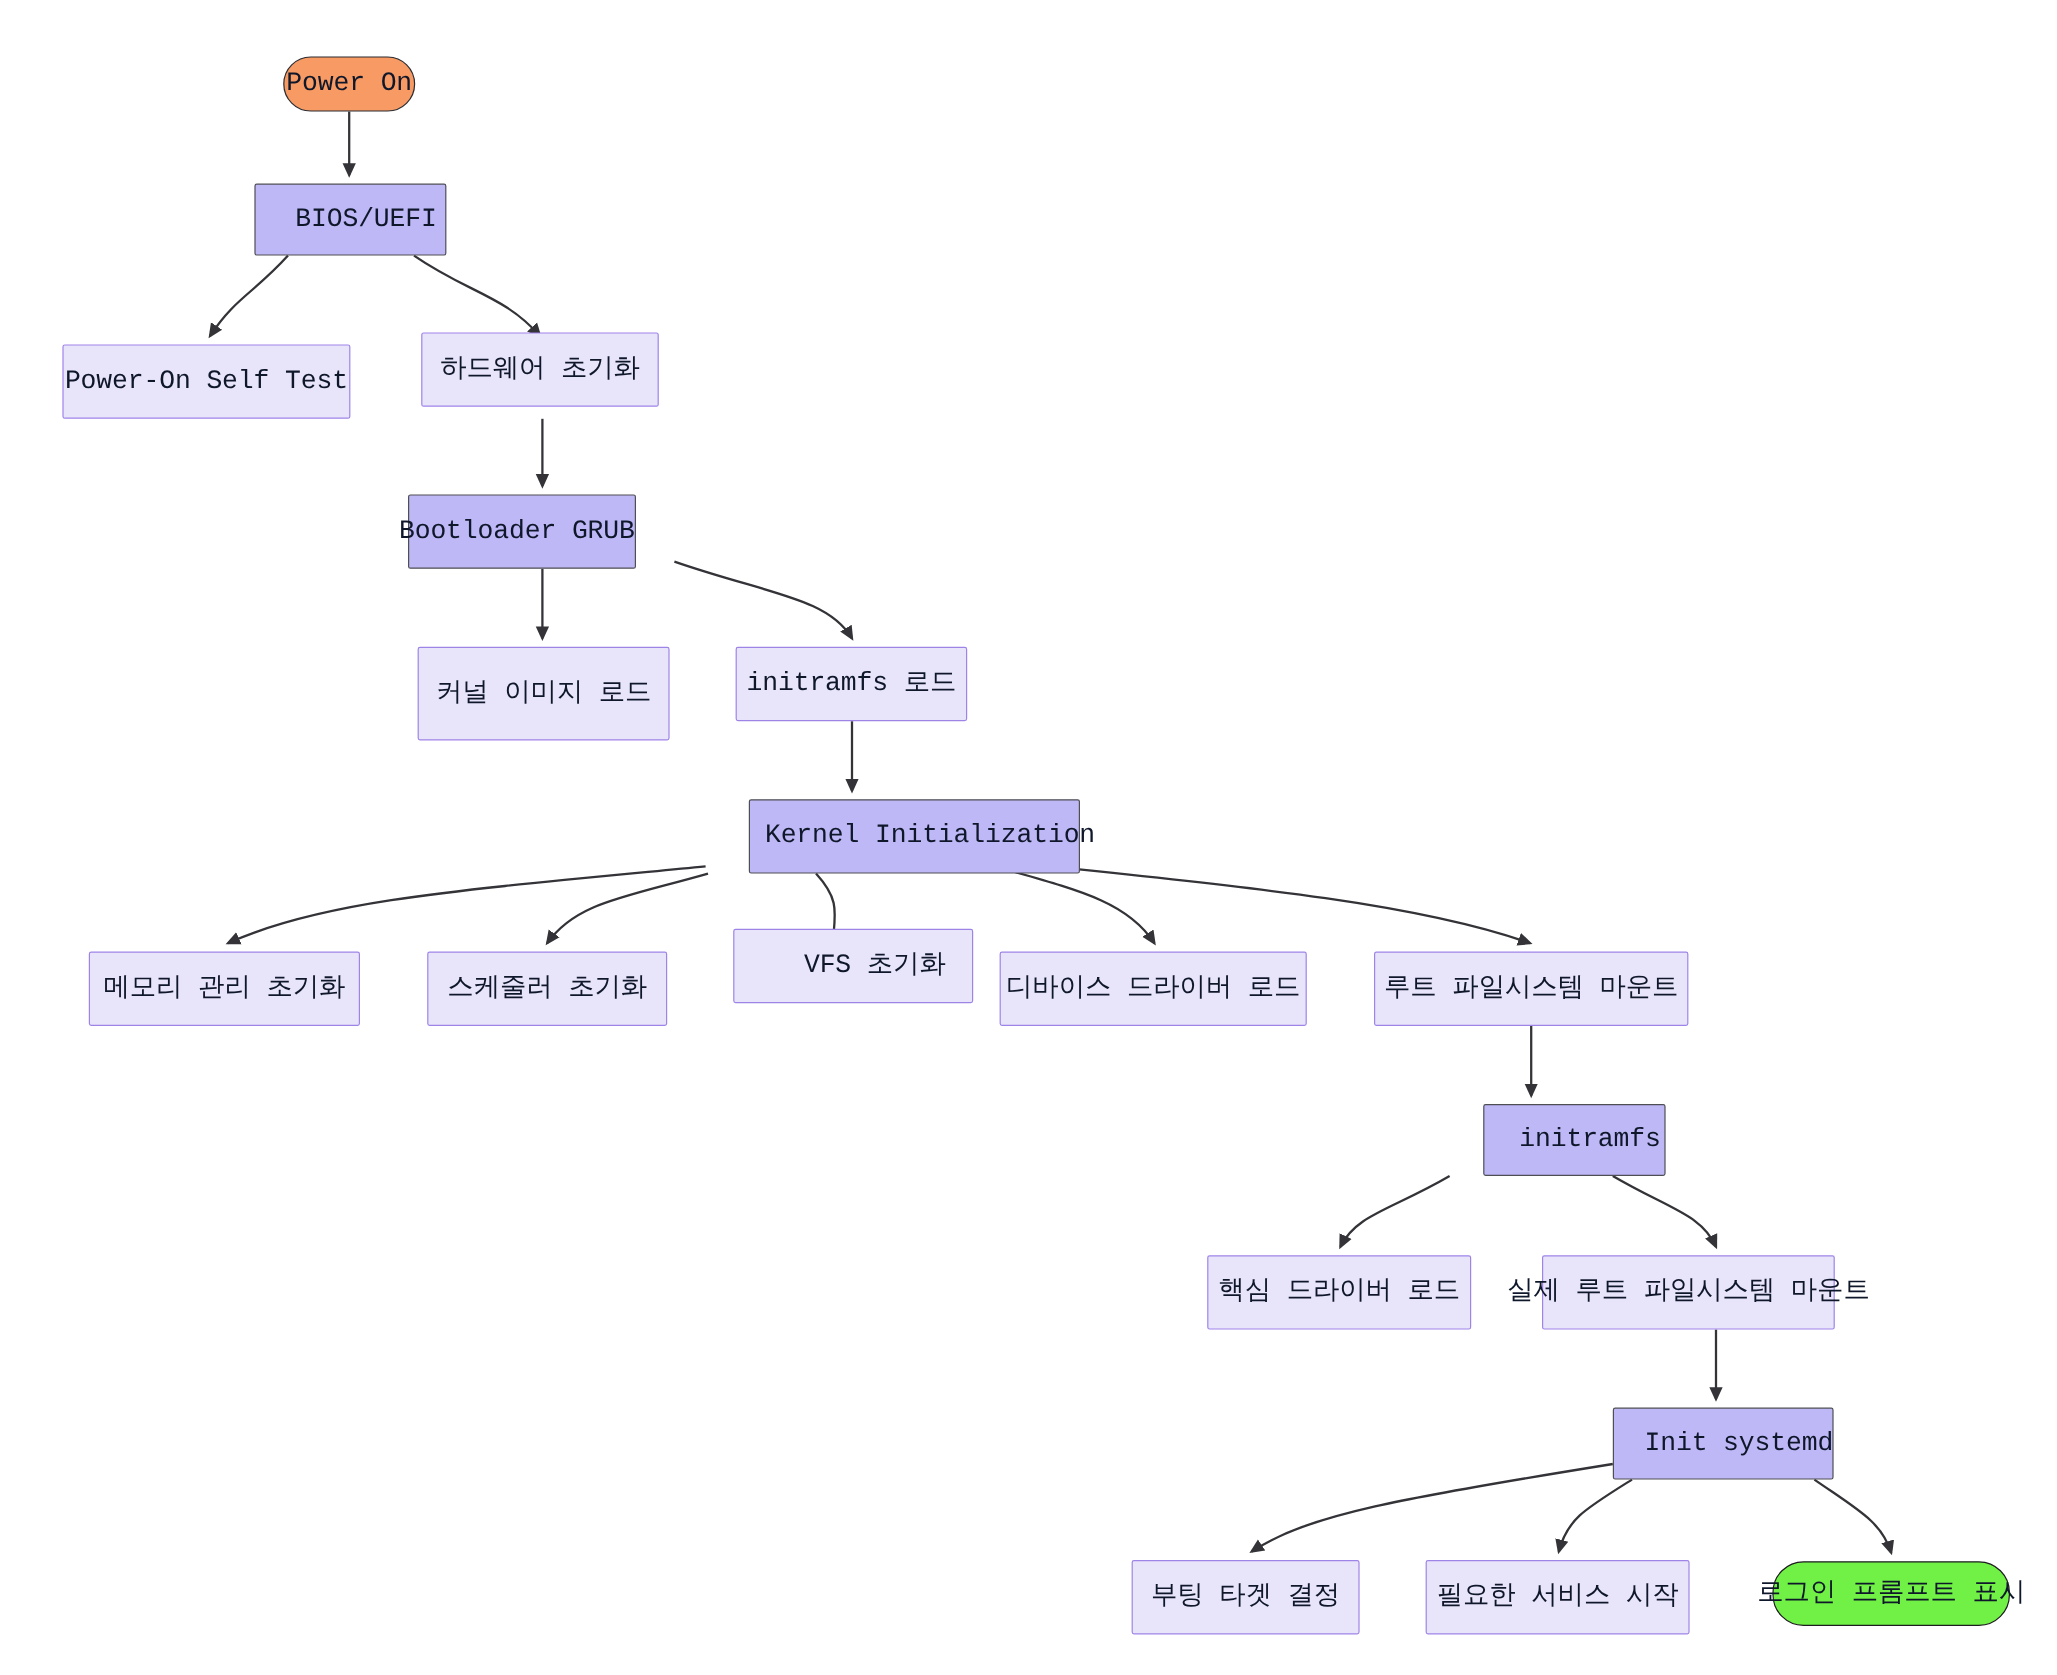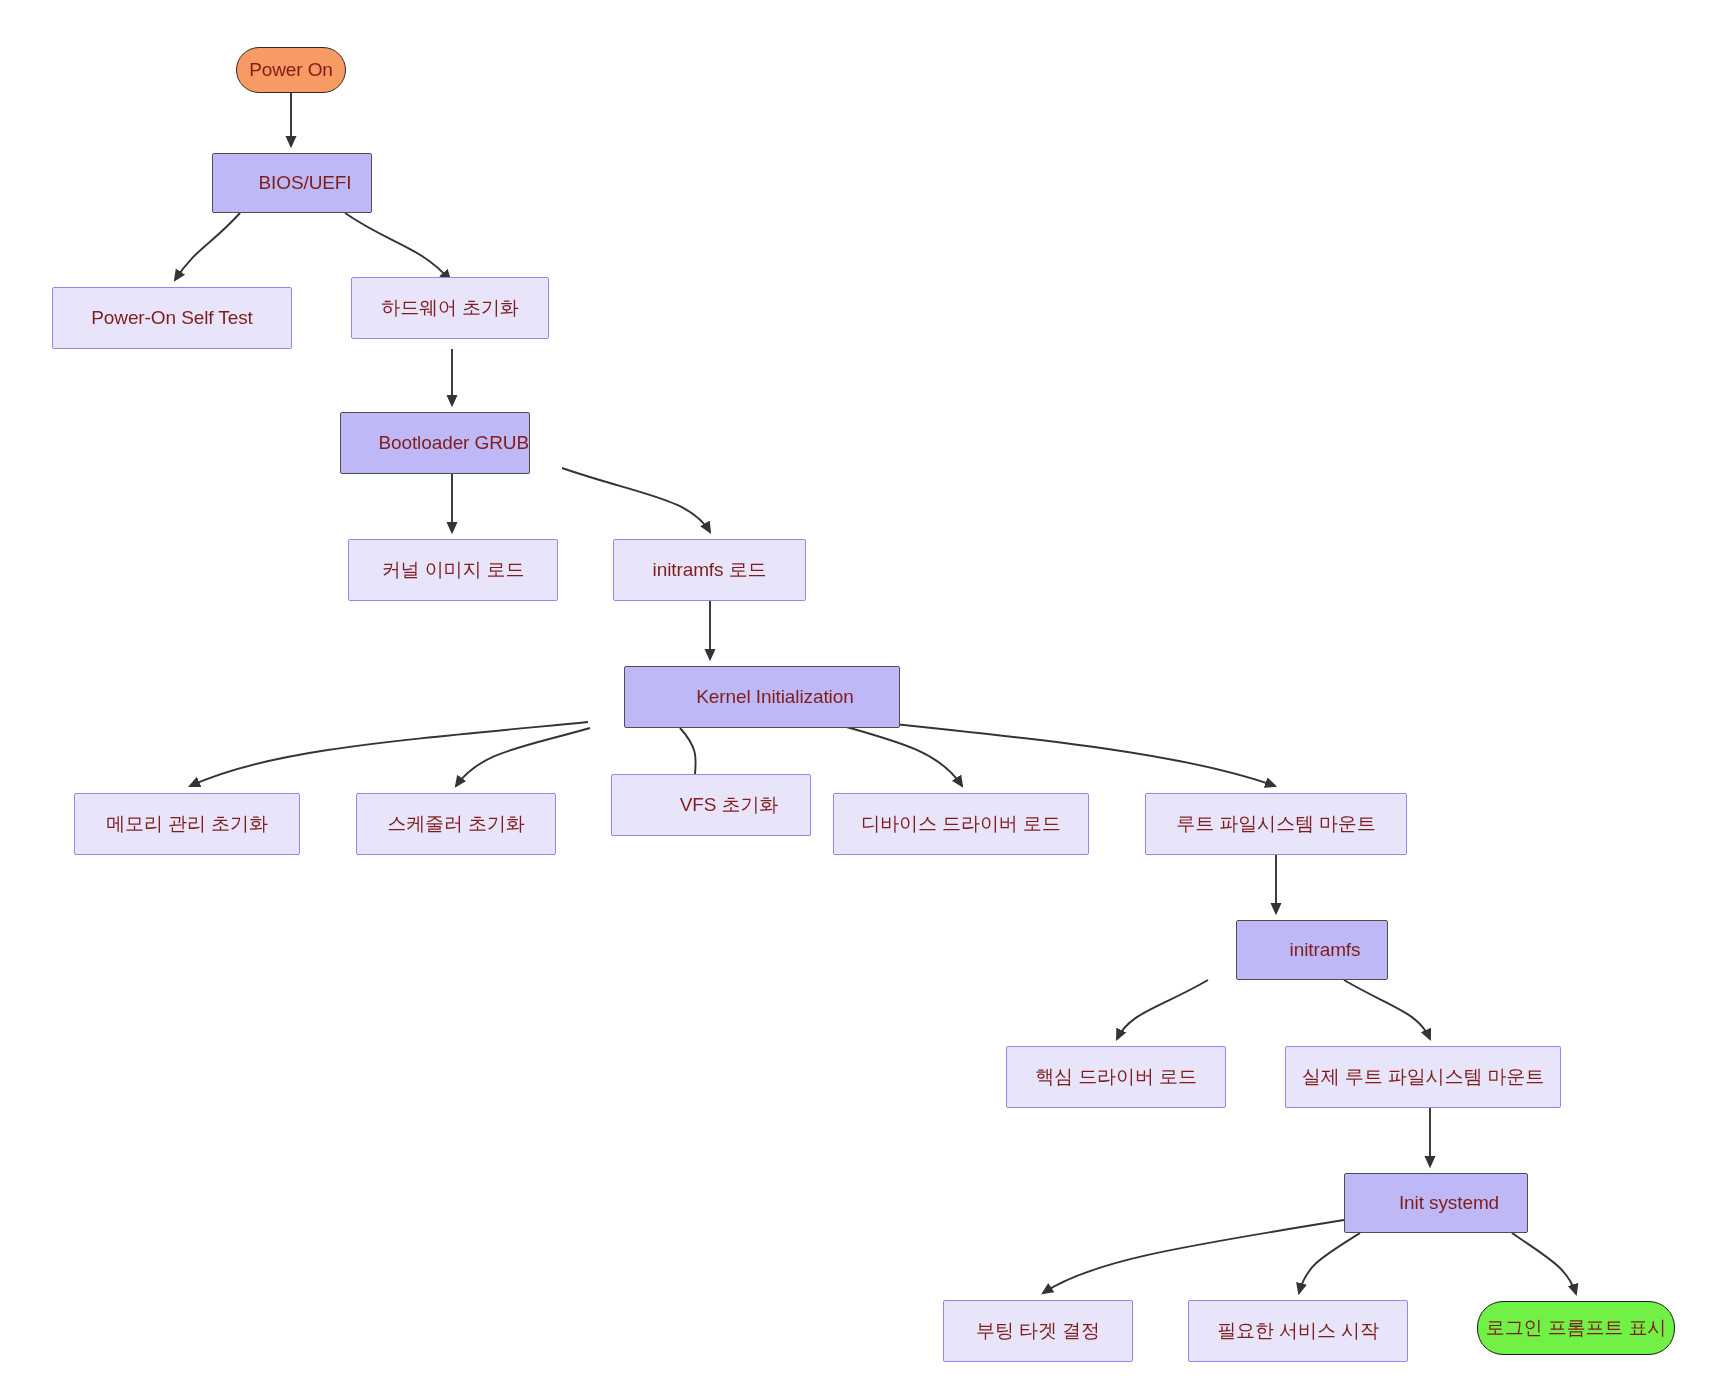--- a/index.html
+++ b/index.html
@@ -25,25 +25,26 @@
     height: 1396px;
     pointer-events: none;
   }
   .node {
     position: absolute;
     box-sizing: border-box;
     display: flex;
     align-items: center;
     justify-content: center;
     text-align: center;
-    font-size: 19px;
+    font-size: 22px;
     line-height: 1.2;
-    color: #7f1d1d;
+    color: #0f172a;
     white-space: nowrap;
     letter-spacing: -0.1px;
+    font-family: Liberation Mono, monospace;
   }
   
   .node.primary {
     background: #bfb8f7;
     border: 1.6px solid #4e4e55;
     border-radius: 2px;
     padding-left: 26px;
   }
   
   .node.secondary {
@@ -105,21 +106,21 @@
       </div>
       <div class="node secondary" style="left: 52px; top: 287px; width: 240px; height: 62px;">
         <span>Power-On Self Test</span>
       </div>
       <div class="node secondary" style="left: 351px; top: 277px; width: 198px; height: 62px;">
         <span>하드웨어 초기화</span>
       </div>
       <div class="node primary" style="left: 340px; top: 412px; width: 190px; height: 62px; justify-content: flex-end;">
         <span>Bootloader GRUB</span>
       </div>
-      <div class="node secondary" style="left: 348px; top: 539px; width: 210px; height: 62px;">
+      <div class="node secondary" style="left: 348px; top: 539px; width: 210px; height: 78px;">
         <span>커널 이미지 로드</span>
       </div>
       <div class="node secondary" style="left: 613px; top: 539px; width: 193px; height: 62px;">
         <span>initramfs 로드</span>
       </div>
       <div class="node primary" style="left: 624px; top: 666px; width: 276px; height: 62px;">
         <span>Kernel Initialization</span>
       </div>
       <div class="node secondary" style="left: 74px; top: 793px; width: 226px; height: 62px;">
         <span>메모리 관리 초기화</span>
@@ -135,21 +136,21 @@
       </div>
       <div class="node secondary" style="left: 1145px; top: 793px; width: 262px; height: 62px;">
         <span>루트 파일시스템 마운트</span>
       </div>
       <div class="node primary" style="left: 1200px; top: 920px; width: 152px; height: 60px; margin-left: 36px;">
         <span>initramfs</span>
       </div>
       <div class="node secondary" style="left: 1006px; top: 1046px; width: 220px; height: 62px;">
         <span>핵심 드라이버 로드</span>
       </div>
-      <div class="node secondary" style="left: 1285px; top: 1046px; width: 276px; height: 62px; align-items: center;">
+      <div class="node secondary" style="left: 1285px; top: 1046px; width: 244px; height: 62px; align-items: center;">
         <span>실제 루트 파일시스템 마운트</span>
       </div>
       <div class="node primary" style="left: 1344px; top: 1173px; width: 184px; height: 60px;">
         <span>Init systemd</span>
       </div>
       <div class="node secondary" style="left: 943px; top: 1300px; width: 190px; height: 62px;">
         <span>부팅 타겟 결정</span>
       </div>
       <div class="node secondary" style="left: 1188px; top: 1300px; width: 220px; height: 62px; justify-content: center;">
         <span>필요한 서비스 시작</span>

